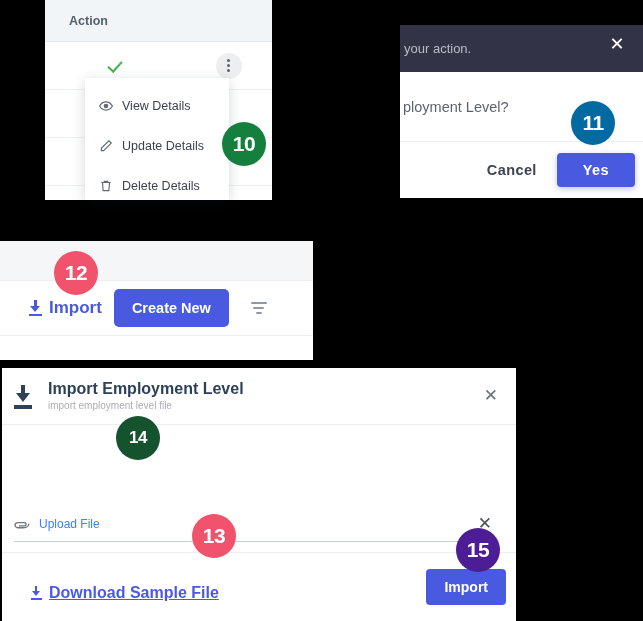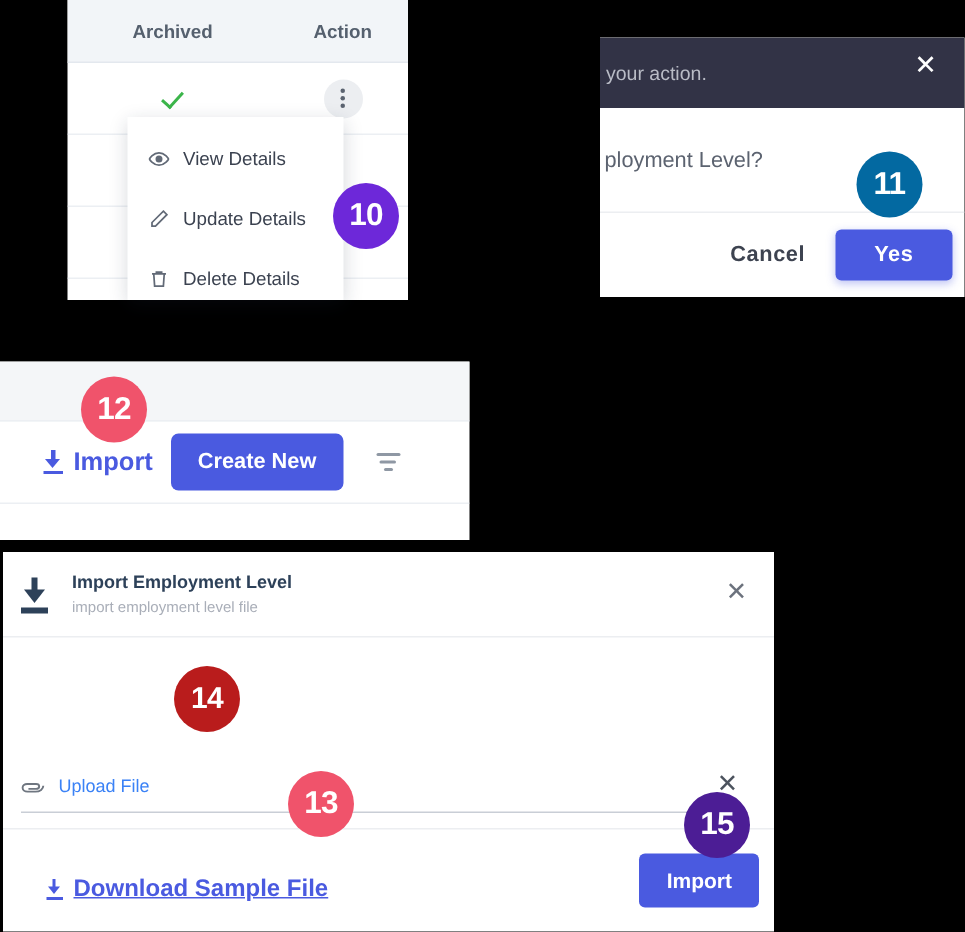--- a/index.html
+++ b/index.html
@@ -317,21 +317,21 @@
     border-right: 7px solid transparent;
     border-top: 9px solid #2d4159;
   }
   .dl-arrow-icon .base {
     position: absolute;
     left: 2px; top: 22px;
     width: 18px; height: 3.5px;
     background: #2d4159;
   }
   #import-title {
-    font-size: 12px;
+    font-size: 16px;
     font-weight: bold;
     color: #2d4159;
     line-height: 19px;
   }
   #import-subtitle {
     font-size: 10px;
     color: #a9aeb8;
     line-height: 16px;
   }
   #import-modal-close {
@@ -443,21 +443,20 @@
     font-weight: bold;
     padding: 10px 18px;
     cursor: pointer;
   }
 </style>
 </head>
 <body>
 
 <div id="table-panel">
   <div id="table-header-row">
-    <div class="th archived">Archived</div>
     <div class="th action">Action</div>
   </div>
 
   <div class="tbody-row">
     <div class="cell-archived">
       <span class="check-mark"></span>
     </div>
     <div class="cell-action">
       <div class="dots-btn">
           <i></i>
@@ -576,19 +575,19 @@
       <span id="download-sample-label">Download Sample File</span>
     </div>
   </div>
 
   <div id="import-modal-footer">
     <button id="import-submit-button">Import</button>
   </div>
 </div>
 
 <div id="markers-layer">
-    <div class="marker" style="left: 222px; top: 122px; width: 44px; height: 44px; font-size: 21px; background: #6d28d9;">10</div>
+    <div class="marker" style="left: 222px; top: 122px; width: 44px; height: 44px; font-size: 21px; background: #15803d;">10</div>
     <div class="marker" style="left: 571px; top: 101px; width: 44px; height: 44px; font-size: 21px; background: #0369a1;">11</div>
     <div class="marker" style="left: 54px; top: 251px; width: 44px; height: 44px; font-size: 21px; background: rgb(240, 83, 107);">12</div>
     <div class="marker" style="left: 192px; top: 514px; width: 44px; height: 44px; font-size: 21px; background: rgb(240, 83, 107);">13</div>
-    <div class="marker" style="left: 116px; top: 444px; width: 44px; height: 44px; font-size: 20px; background: #b91c1c;">14</div>
+    <div class="marker" style="left: 116px; top: 416px; width: 44px; height: 44px; font-size: 17px; background: #14532d;">14</div>
     <div class="marker" style="left: 456px; top: 528px; width: 44px; height: 44px; font-size: 21px; background: #4c1d95;">15</div>
   </div>
 
 </body></html>

